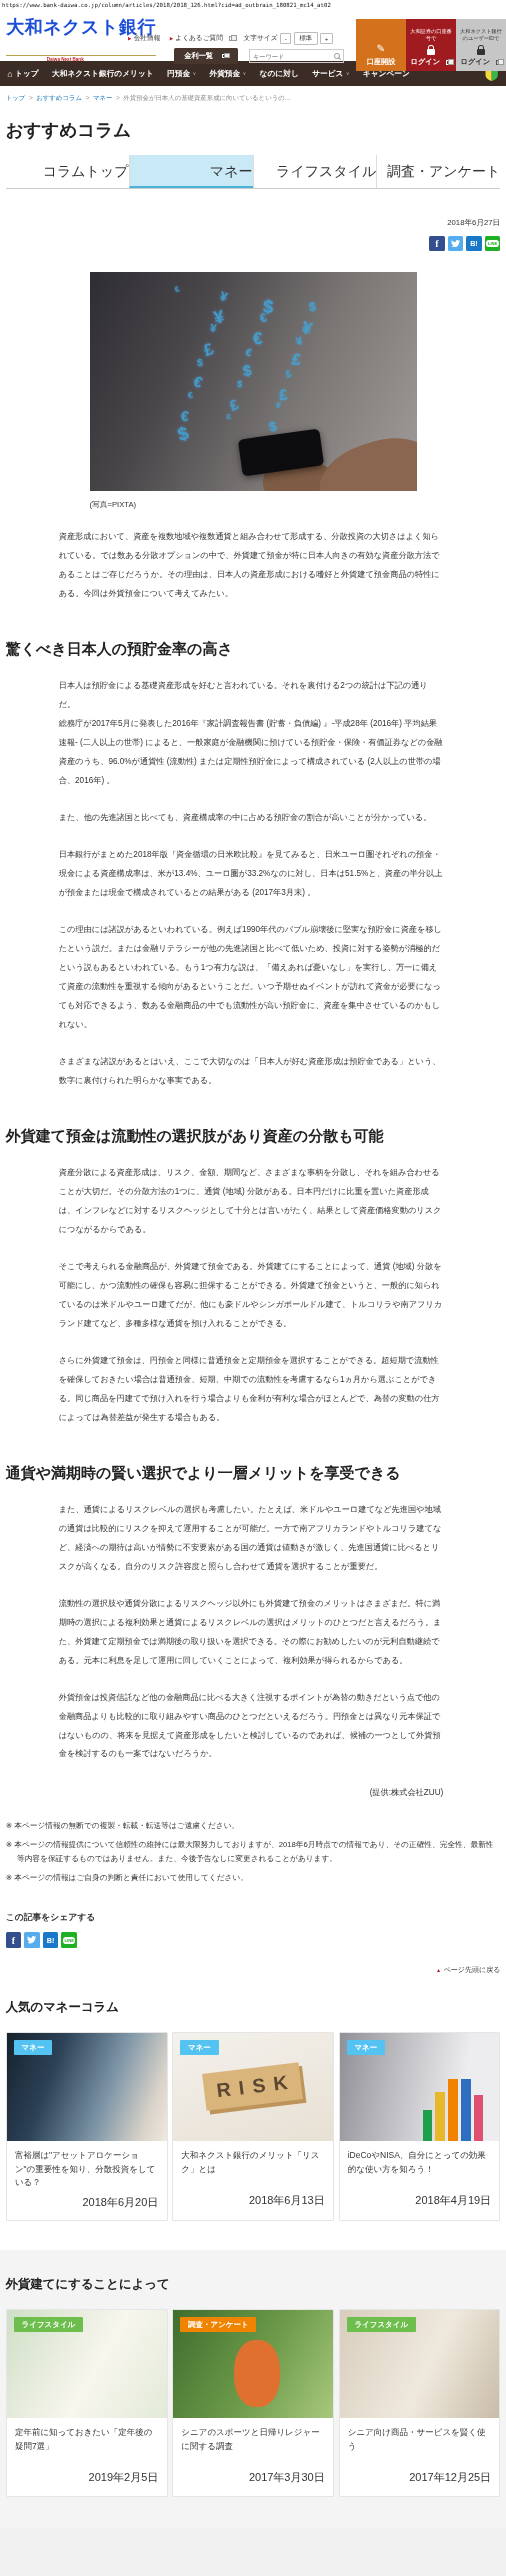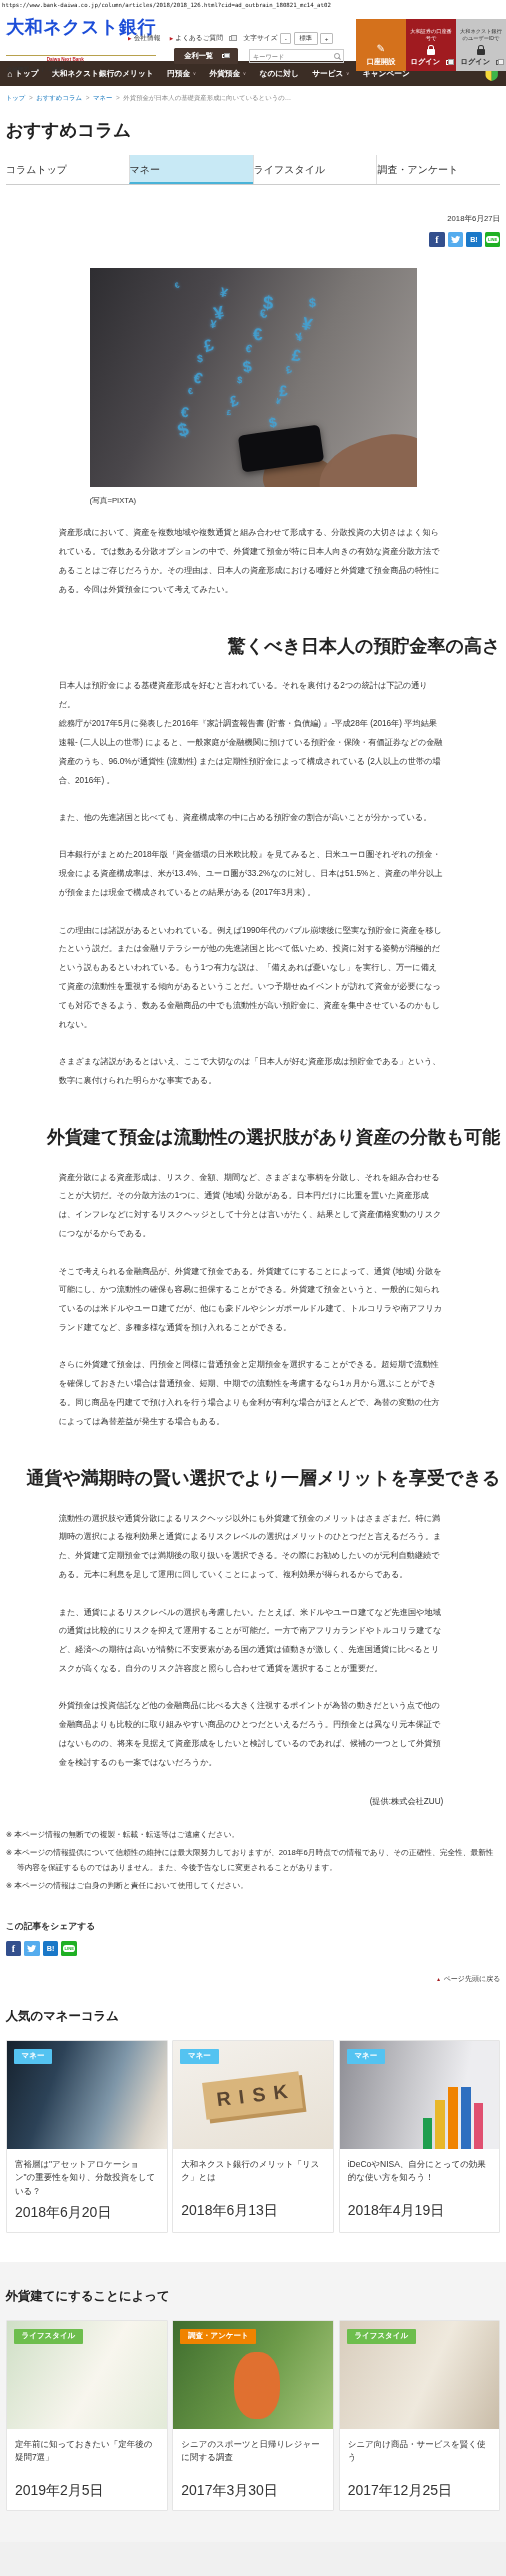--- a/index.html
+++ b/index.html
@@ -55,21 +55,21 @@
   .beginner { margin-left: auto; }
 
   
   .content { padding: 0 5.7px; }
   .breadcrumb { font-size: 6.4px; padding: 8.2px 0 5.2px; color: #888; }
   .breadcrumb .bc-link { color: #1476bd; }
   .breadcrumb .sep { margin: 0 3.6px; color: #999; }
   .page-title { font-size: 17.5px; font-weight: bold; color: #222; padding: 9.3px 0 13.4px; }
 
   .tabs { display: flex; border-bottom: 0.5px solid #ccc; }
-  .tab { flex: 1; text-align: left; font-size: 10px; color: #333; padding: 7.7px 0 6.7px;
+  .tab { flex: 1; text-align: right; font-size: 14px; color: #333; padding: 7.7px 0 6.7px;
          border-left: 0.5px solid #ddd; position: relative; }
   .tab:first-child { border-left: none; }
   .tab.active { background: #c8e9f5; border-bottom: 2.1px solid #49b3d8; padding-bottom: 4.6px; }
 
   .article-date { text-align: right; font-size: 7.7px; color: #333; margin-top: 29px; }
   .share-row { display: flex; gap: 3.1px; margin-top: 8.2px; }
   .share-row.top { justify-content: flex-end; }
   .s-ico { width: 15.5px; height: 15.5px; border-radius: 1.5px; display: flex; align-items: center;
            justify-content: center; color: #fff; font-weight: bold; }
   .s-facebook { background: #334f8d; font-size: 9.8px; font-family: "Liberation Serif", serif; }
@@ -87,21 +87,21 @@
              text-shadow: 0 0 3.1px rgba(80,170,230,.8); }
   .phone { position: absolute; left: 46%; top: 74%; width: 82px; height: 37px; background: #0d0d10;
            border-radius: 5.2px; transform: rotate(-8deg); box-shadow: 0 2.1px 7.2px rgba(0,0,0,.5); }
   .hand1, .hand2 { position: absolute; background: #7d5b44; border-radius: 45%; }
   .hand1 { width: 118px; height: 77px; right: -20.6px; bottom: -28px; transform: rotate(-18deg); background: #8a6550; }
   .hand2 { width: 77px; height: 52px; right: 77px; bottom: -20.6px; transform: rotate(12deg); }
   .hero-caption { font-size: 7.7px; color: #333; margin-top: 9px; }
 
   .article p { font-size: 8.2px; line-height: 2.3; margin: 18.5px 0; white-space: pre-line; }
   .article .indent { padding: 0 57px 0 53px; }
-  .article h2 { font-size: 18px; font-weight: bold; color: #222; margin: 34px 0 14.4px; line-height: 1.4; text-align: right; }
+  .article h2 { font-size: 15px; font-weight: bold; color: #222; margin: 34px 0 14.4px; line-height: 1.4; }
   .provider { text-align: right; font-size: 8.2px; padding-right: 57px; margin-top: 23px; }
 
   .notes { margin-top: 20.6px; }
   .notes li { list-style: none; font-size: 7.7px; line-height: 1.85; color: #333; margin-bottom: 4.6px;
               padding-left: 11.3px; text-indent: -11.3px; }
   .share-label { font-size: 8.8px; font-weight: bold; margin-top: 27px; }
   .back-top { text-align: right; margin-top: 17.5px; font-size: 7px; color: #333; }
   .back-top .up { color: #a51d22; font-size: 5.2px; margin-right: 2.6px; }
 
   
@@ -109,21 +109,21 @@
   .cards { display: flex; gap: 4.6px; }
   .card { flex: 1; background: #fff; border: 0.5px solid #e5e5e5; border-radius: 1px; overflow: hidden; }
   .card-img { height: 108px; position: relative; overflow: hidden; }
   .badge { position: absolute; left: 7.2px; top: 7.2px; color: #fff; font-size: 7.5px; font-weight: bold;
            padding: 2.6px 7.7px; border-radius: 1px; }
   .badge-money { background: #54c3f1; }
   .badge-life { background: #6dbe4d; }
   .badge-survey { background: #f08300; }
   .card-body { padding: 8.2px 8.2px 10.3px; }
   .card-title { font-size: 8.5px; line-height: 1.6; color: #333; min-height: 39px; }
-  .card-date { font-size: 14px; color: #333; margin-top: 5.2px; }
+  .card-date { font-size: 11px; color: #333; margin-top: 5.2px; text-align: right; }
 
   .img-m1 { background: linear-gradient(110deg, #16222e, #2c4257 30%, #7e96a8 62%, #d8d2c8 86%, #efe9df); }
   .img-m2 { background: linear-gradient(160deg, #f4f1ec, #e7e0d4); display: flex; align-items: center; justify-content: center; }
   .risk-word { background: #d9b57c; color: #5a4632; font-size: 19.6px; font-weight: bold; letter-spacing: 8.2px;
                padding: 7.2px 5.2px 7.2px 12.4px; transform: rotate(-7deg); box-shadow: 3.1px 4.1px 0 #bd9459; }
   .img-m3 { background: linear-gradient(100deg, #8f8f96, #c9c9cd 45%, #ededf0 75%); }
   .bars { position: absolute; bottom: 0; left: 52%; display: flex; align-items: flex-end; gap: 3.6px; }
   .bars span { width: 9.3px; display: block; }
   .bars span:nth-child(1){ height: 31px; background:#1f9e4e; }
   .bars span:nth-child(2){ height: 49px; background:#e8b72a; }
@@ -343,22 +343,22 @@
       <p class="indent">資産分散による資産形成は、リスク、金額、期間など、さまざまな事柄を分散し、それを組み合わせることが大切だ。その分散方法の1つに、通貨 (地域) 分散がある。日本円だけに比重を置いた資産形成は、インフレなどに対するリスクヘッジとして十分とは言いがたく、結果として資産価格変動のリスクにつながるからである。</p>
           <p class="indent">そこで考えられる金融商品が、外貨建て預金である。外貨建てにすることによって、通貨 (地域) 分散を可能にし、かつ流動性の確保も容易に担保することができる。外貨建て預金というと、一般的に知られているのは米ドルやユーロ建てだが、他にも豪ドルやシンガポールドル建て、トルコリラや南アフリカランド建てなど、多種多様な通貨を預け入れることができる。</p>
           <p class="indent">さらに外貨建て預金は、円預金と同様に普通預金と定期預金を選択することができる。超短期で流動性を確保しておきたい場合は普通預金、短期、中期での流動性を考慮するなら1ヵ月から選ぶことができる。同じ商品を円建てで預け入れを行う場合よりも金利が有利な場合がほとんどで、為替の変動の仕方によっては為替差益が発生する場合もある。</p>
         </div>
     </section>
 
     <section>
       <h2>通貨や満期時の賢い選択でより一層メリットを享受できる</h2>
       <div>
 
-      <p class="indent">流動性の選択肢や通貨分散によるリスクヘッジ以外にも外貨建て預金のメリットはさまざまだ。特に満期時の選択による複利効果と通貨によるリスクレベルの選択はメリットのひとつだと言えるだろう。また、外貨建て定期預金では満期後の取り扱いを選択できる。その際にお勧めしたいのが元利自動継続である。元本に利息を足して運用に回していくことによって、複利効果が得られるからである。</p>
-          <p class="indent">また、通貨によるリスクレベルの選択も考慮したい。たとえば、米ドルやユーロ建てなど先進国や地域の通貨は比較的にリスクを抑えて運用することが可能だ。一方で南アフリカランドやトルコリラ建てなど、経済への期待は高いが情勢に不安要素がある国の通貨は値動きが激しく、先進国通貨に比べるとリスクが高くなる。自分のリスク許容度と照らし合わせて通貨を選択することが重要だ。</p>
+      <p class="indent">また、通貨によるリスクレベルの選択も考慮したい。たとえば、米ドルやユーロ建てなど先進国や地域の通貨は比較的にリスクを抑えて運用することが可能だ。一方で南アフリカランドやトルコリラ建てなど、経済への期待は高いが情勢に不安要素がある国の通貨は値動きが激しく、先進国通貨に比べるとリスクが高くなる。自分のリスク許容度と照らし合わせて通貨を選択することが重要だ。</p>
+          <p class="indent">流動性の選択肢や通貨分散によるリスクヘッジ以外にも外貨建て預金のメリットはさまざまだ。特に満期時の選択による複利効果と通貨によるリスクレベルの選択はメリットのひとつだと言えるだろう。また、外貨建て定期預金では満期後の取り扱いを選択できる。その際にお勧めしたいのが元利自動継続である。元本に利息を足して運用に回していくことによって、複利効果が得られるからである。</p>
           <p class="indent">外貨預金は投資信託など他の金融商品に比べる大きく注視するポイントが為替の動きだという点で他の金融商品よりも比較的に取り組みやすい商品のひとつだといえるだろう。円預金とは異なり元本保証ではないものの、将来を見据えて資産形成をしたいと検討しているのであれば、候補の一つとして外貨預金を検討するのも一案ではないだろうか。</p>
         </div>
     </section>
 
     <div class="provider">(提供:株式会社ZUU)</div>
 
     <ul class="notes">
 
     <li>※ 本ページ情報の無断での複製・転載・転送等はご遠慮ください。</li>
         <li>※ 本ページの情報提供について信頼性の維持には最大限努力しておりますが、2018年6月時点での情報であり、その正確性、完全性、最新性等内容を保証するものではありません。また、今後予告なしに変更されることがあります。</li>

